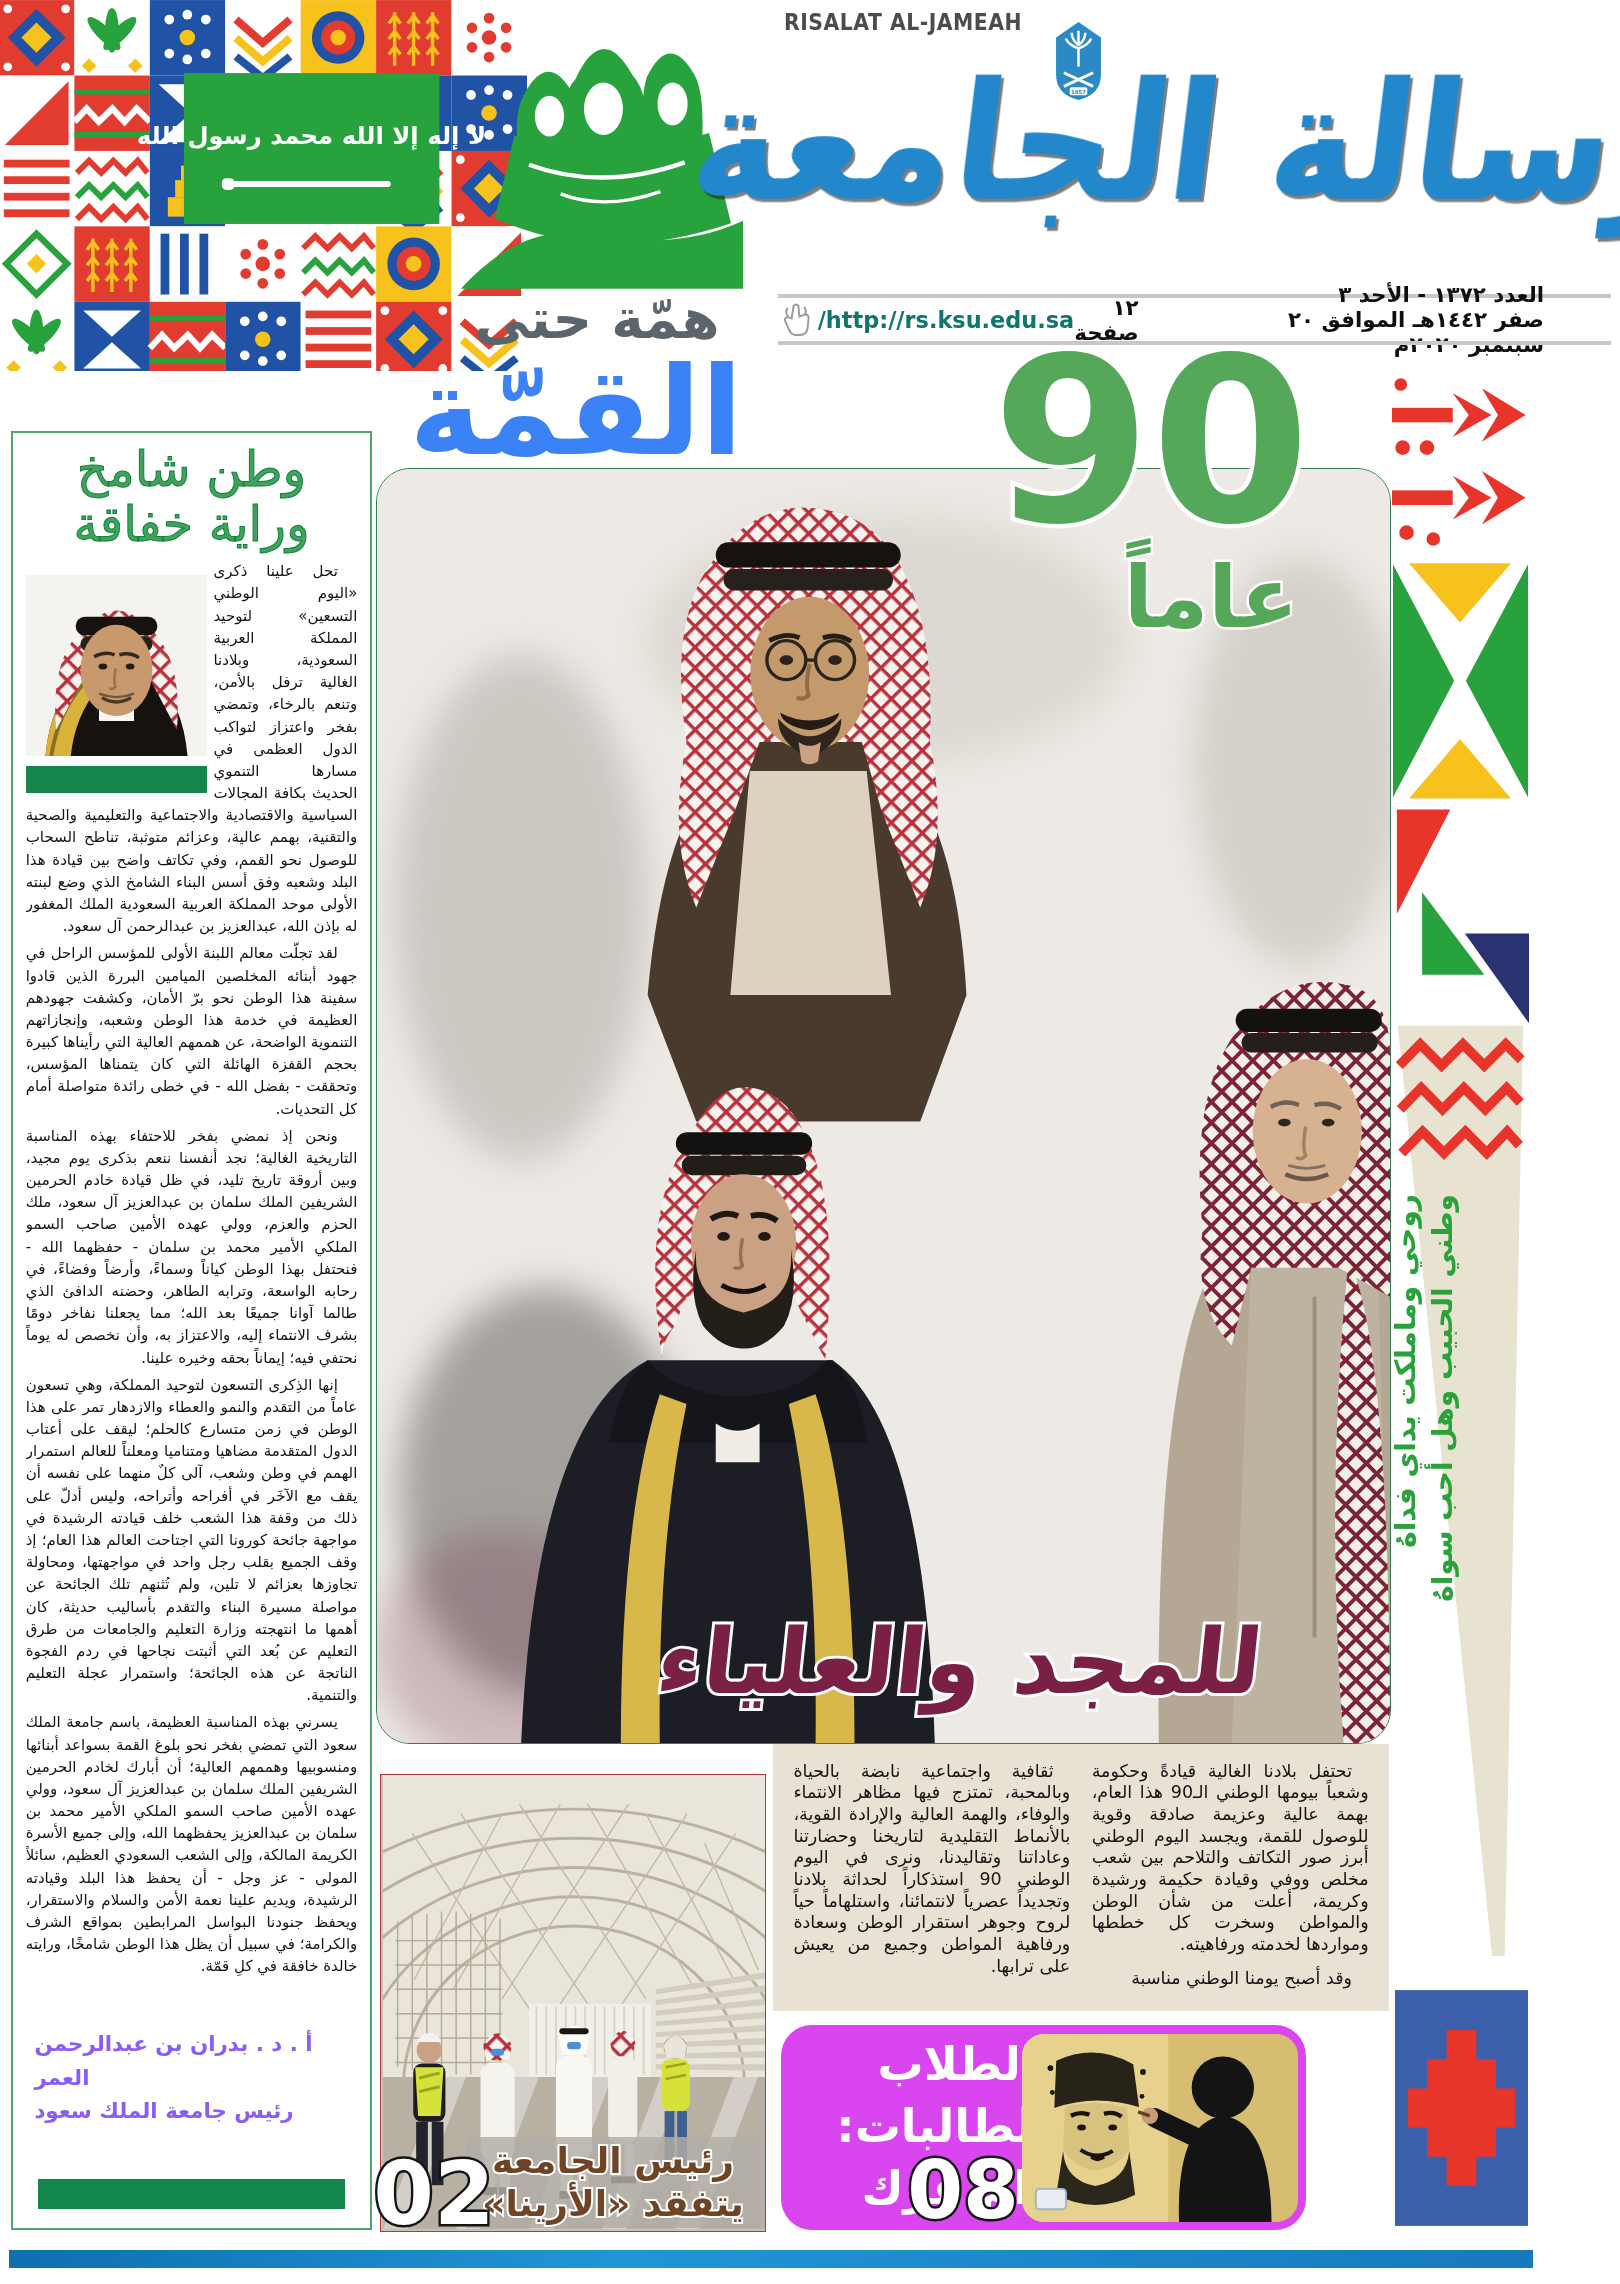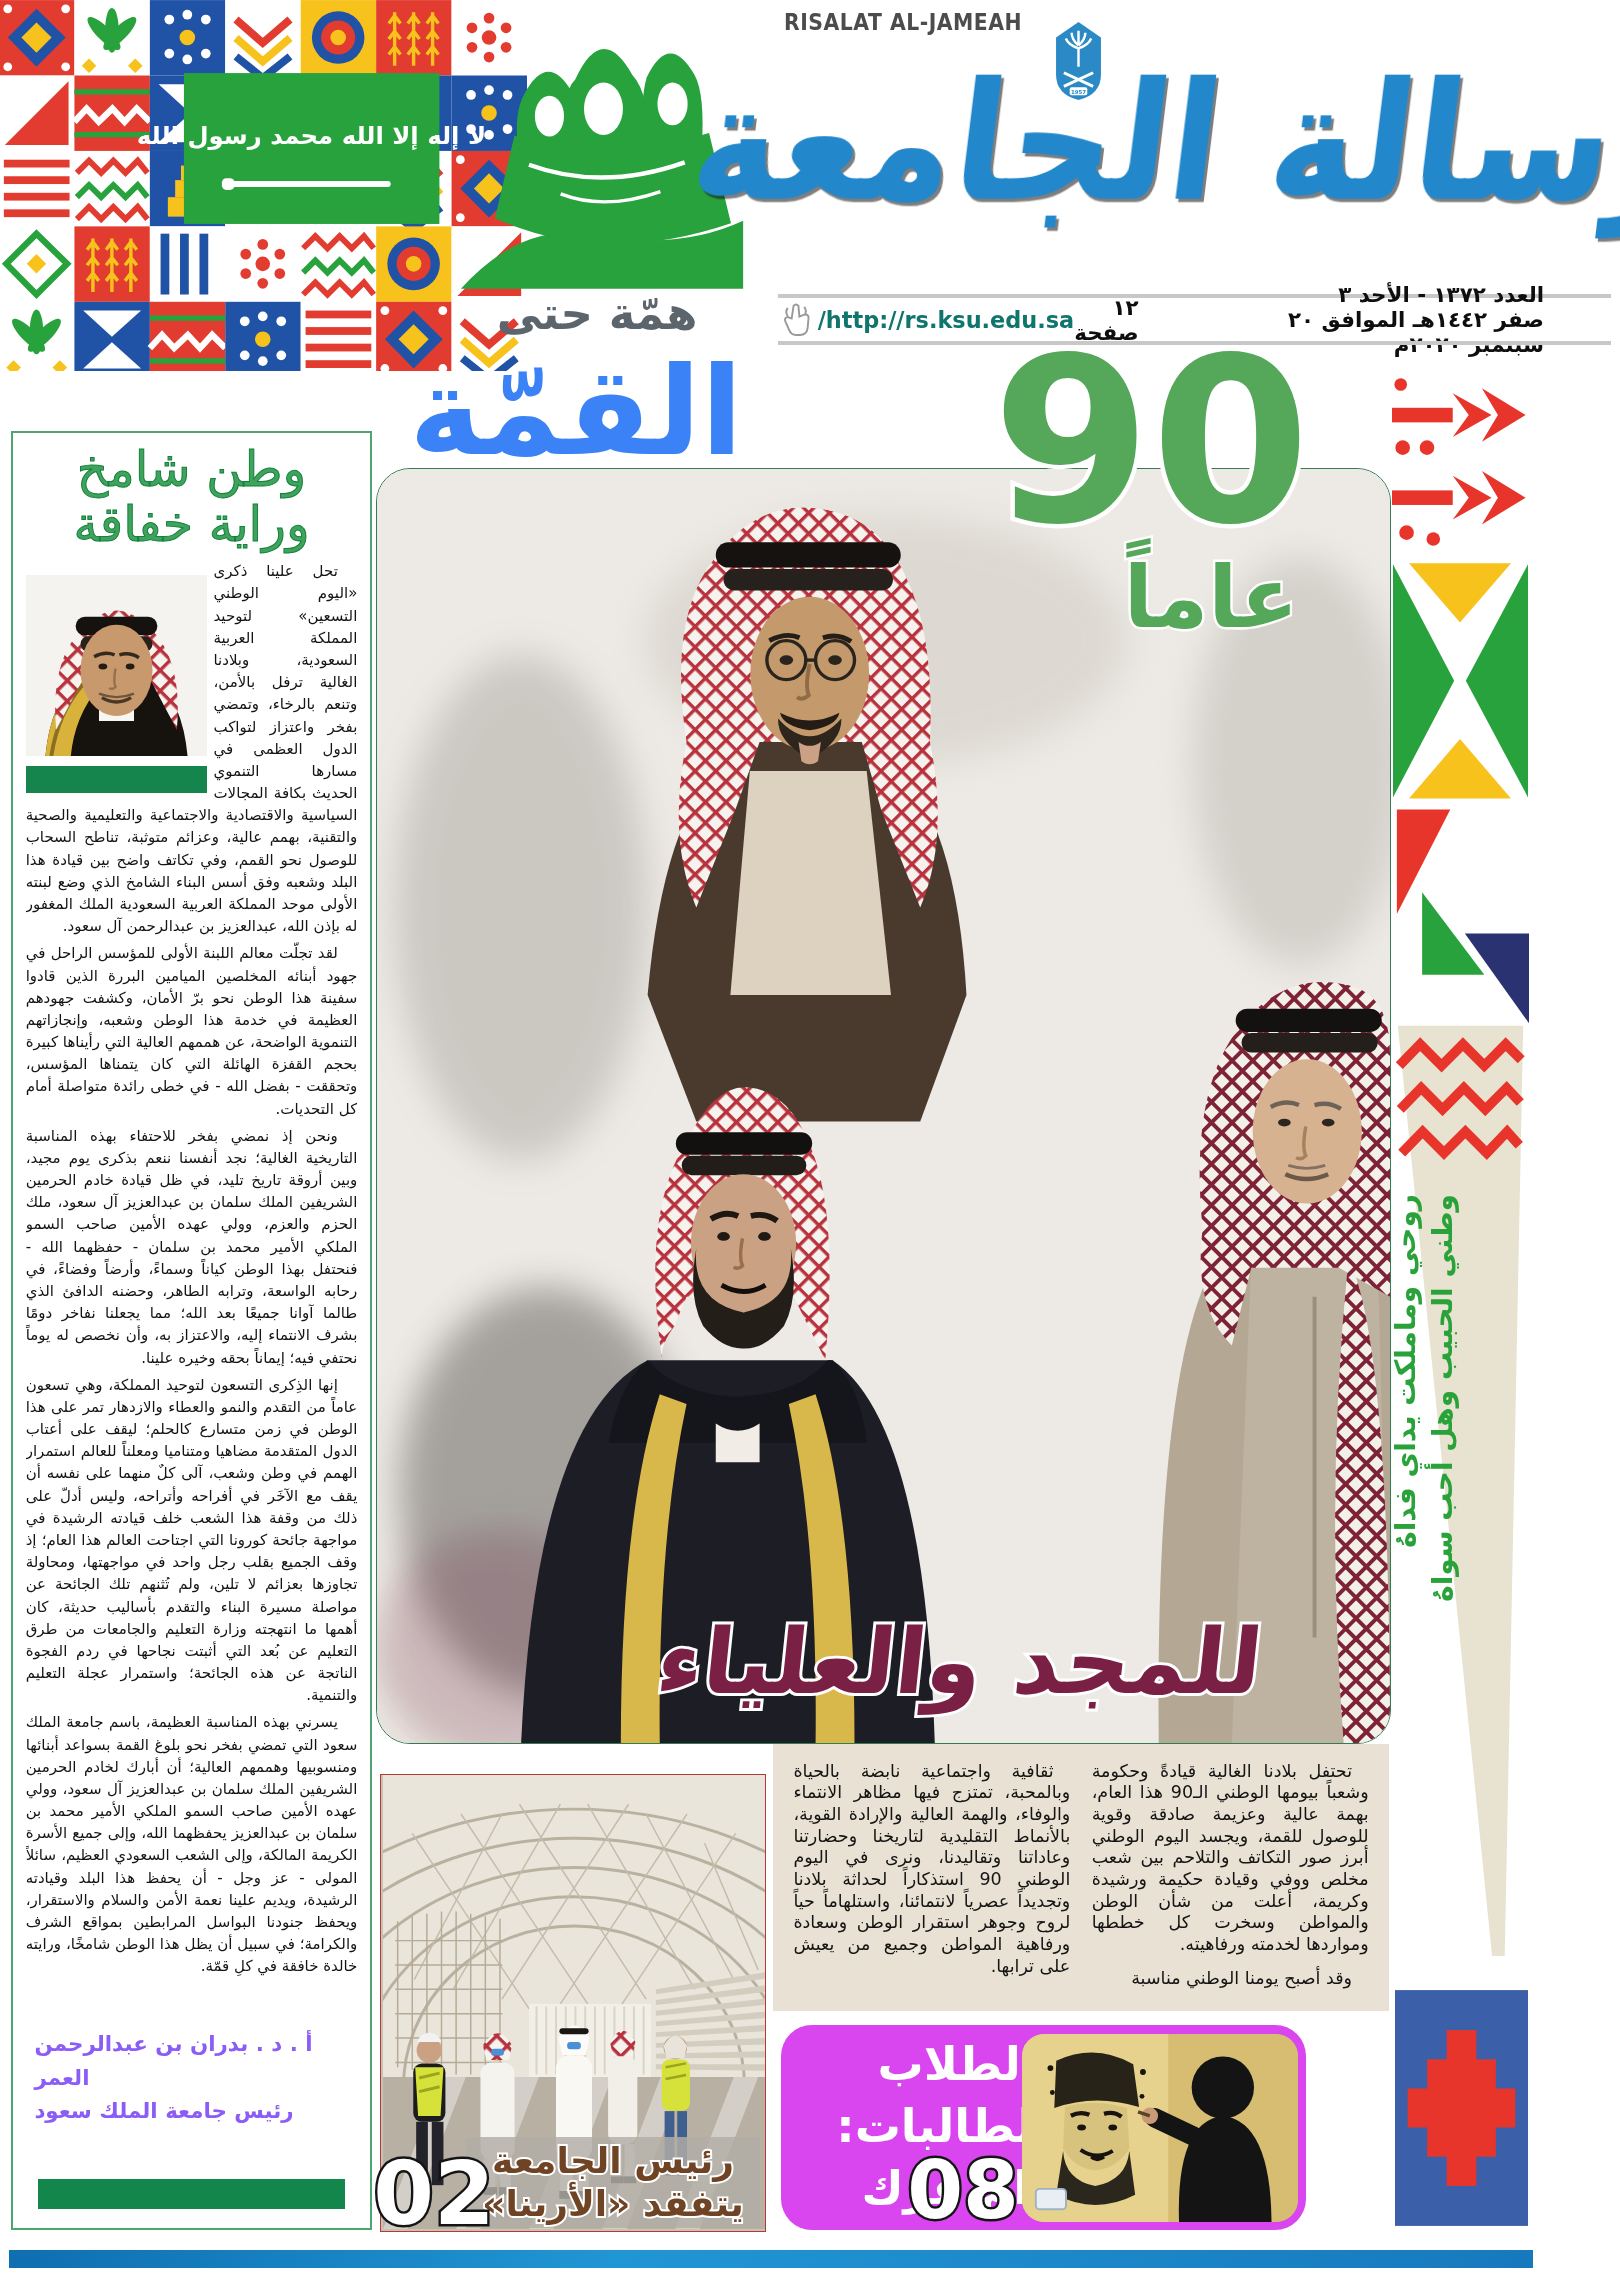--- a/index.html
+++ b/index.html
@@ -21,21 +21,21 @@
   .issue-line{left:779px;top:300px;width:834px;height:39px;display:flex;align-items:center;
               direction:rtl;color:#0e0e0e;font-weight:700;font-size:21.4px;}
   .issue-date{margin-right:68px;}
   .issue-pages{margin-right:146px;}
   .issue-url{margin-right:auto;margin-left:2.9px;color:#0f766e;font-size:22.4px;direction:ltr;
              display:flex;align-items:center;gap:6.8px;justify-content:space-between;}
 
   
   .mosaic{left:0;top:0;width:528px;height:371px;}
   .natlogo{left:452px;top:0;width:298px;height:611px;}
-  .nat-slogan1{left:452px;top:287px;width:292px;text-align:center;font-size:45px;
+  .nat-slogan1{left:452px;top:287px;width:292px;text-align:center;font-size:55px;
                font-weight:700;color:#5c646c;}
   .nat-slogan2{left:452px;top:335px;width:292px;text-align:right;font-size:123px;
                font-weight:700;color:#3b82f6;line-height:1.25;}
   .nat-footer{left:447px;top:543px;width:302px;text-align:center;font-size:36px;
               font-weight:700;color:#23a23a;}
 
   
   .mainbox{left:377px;top:468px;width:1015px;height:1276px;border:1.9px solid #2f7d51;
            border-radius:34px;overflow:hidden;background:#edeae5;}
   .num90{left:957px;top:312px;}

